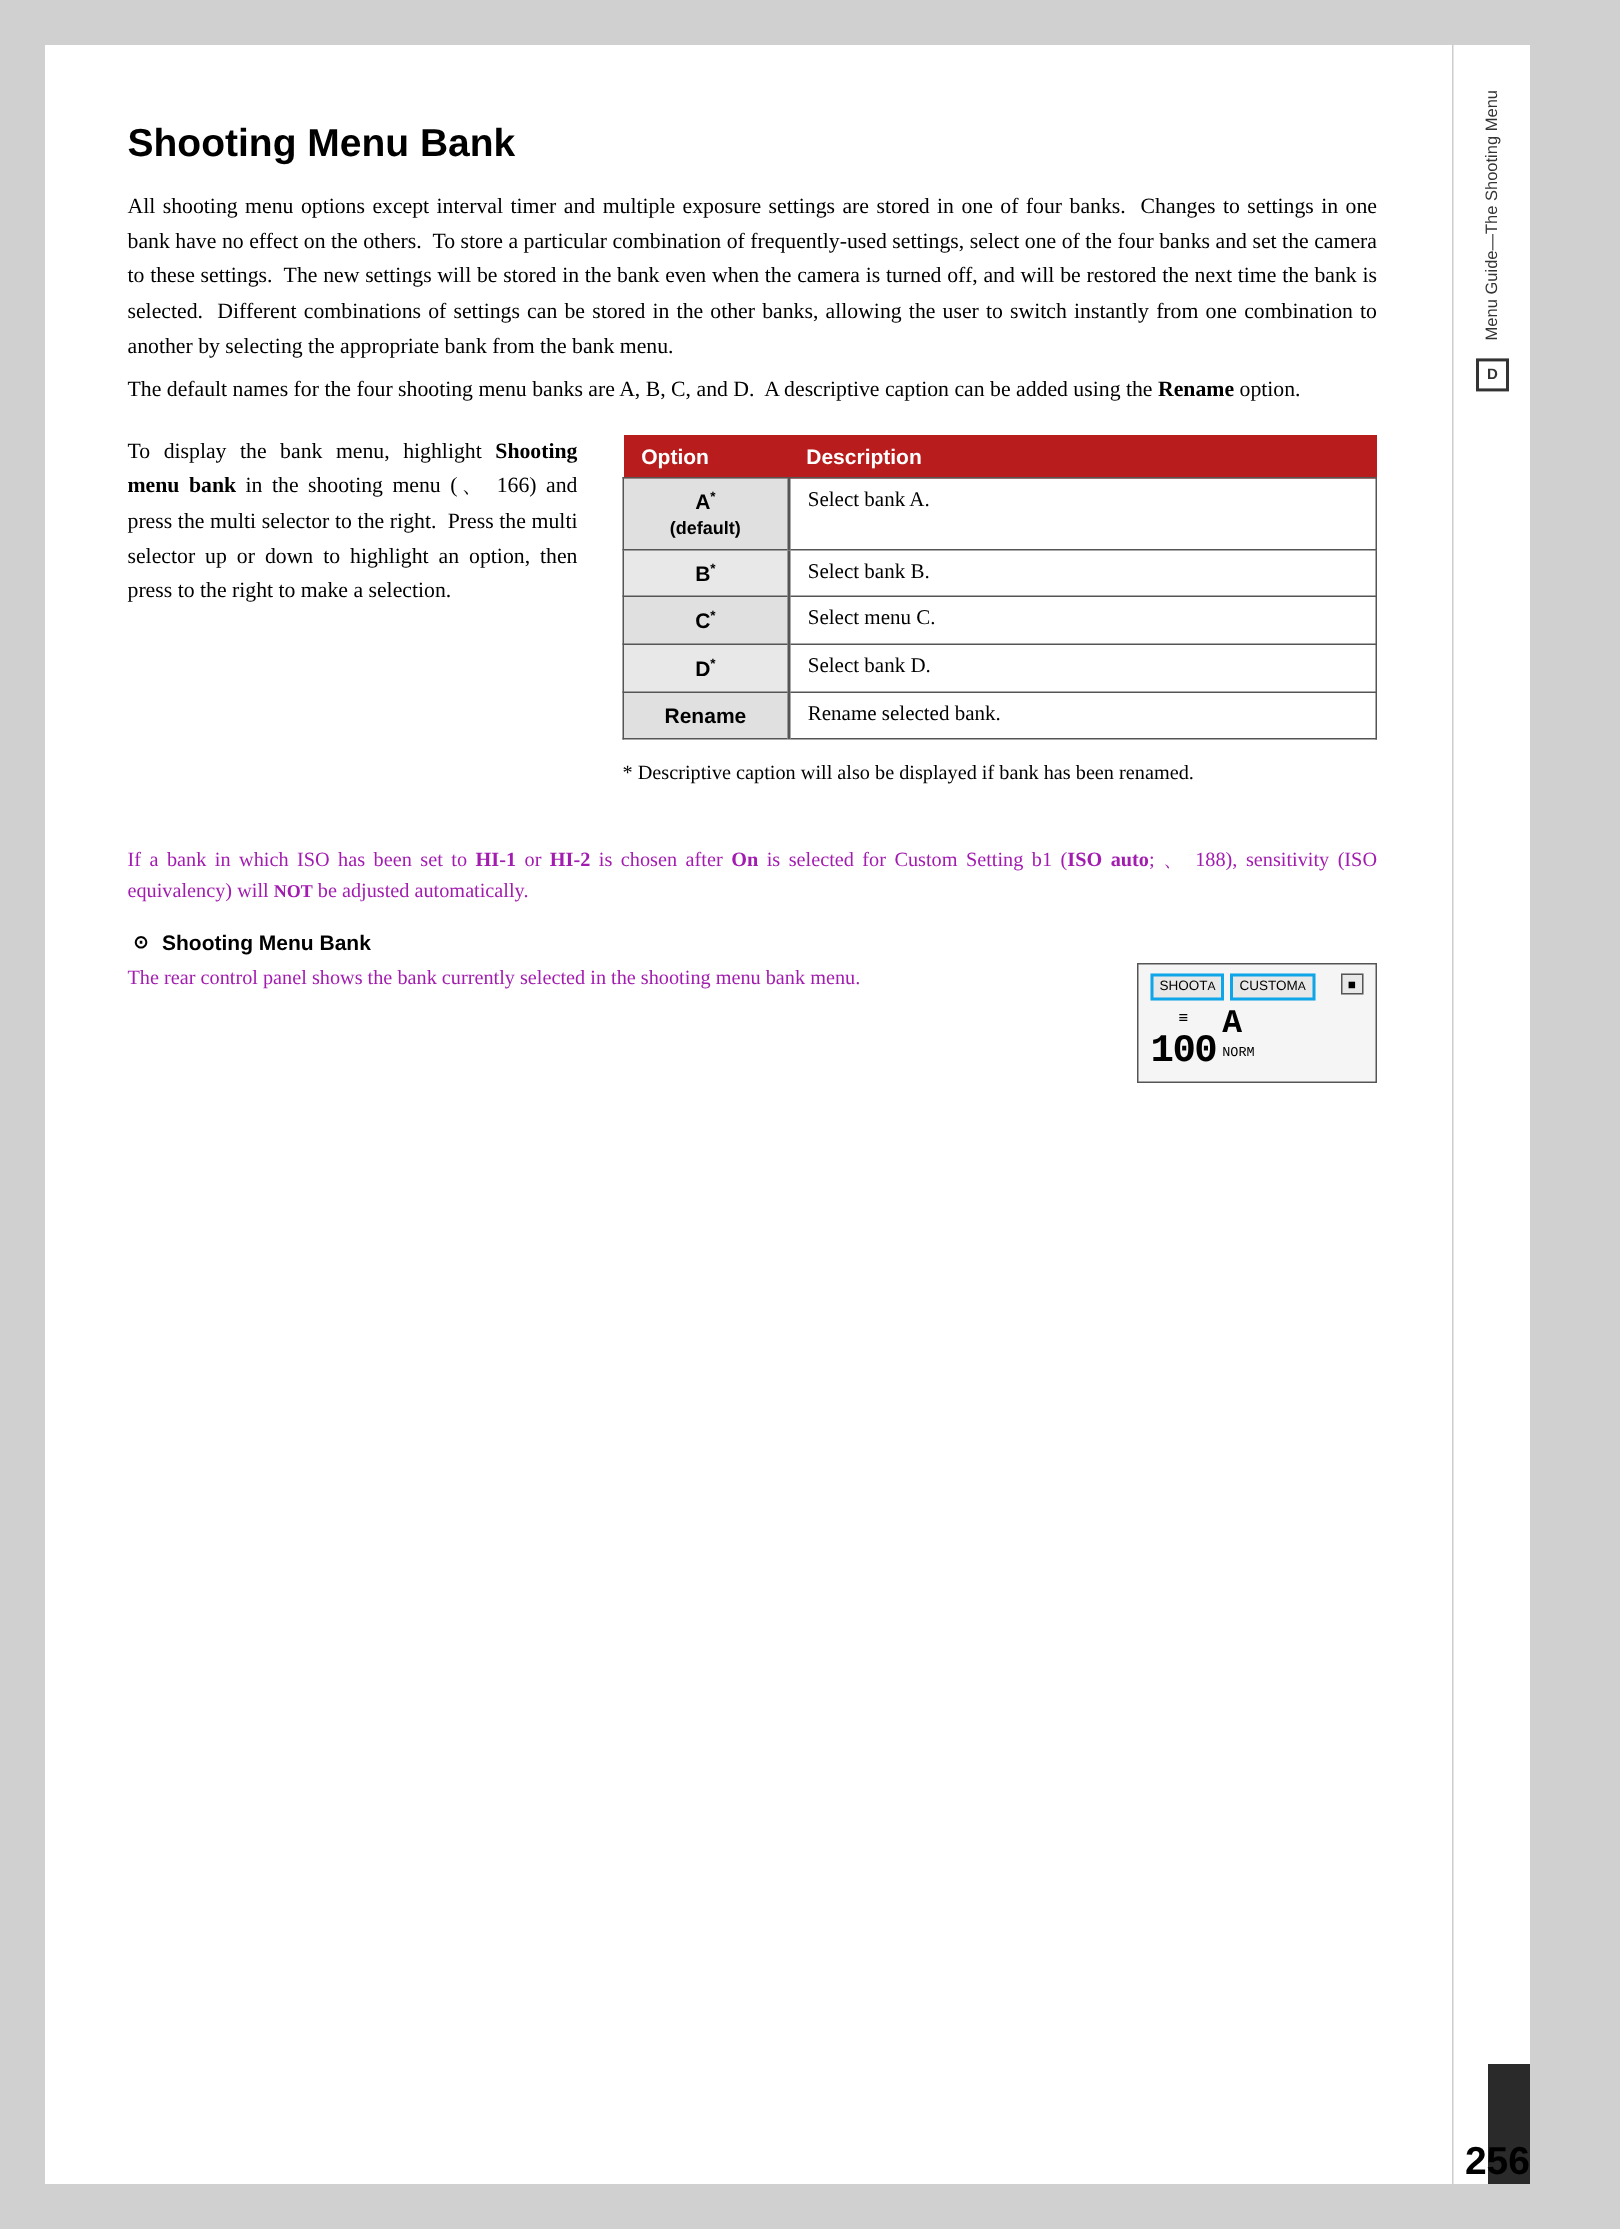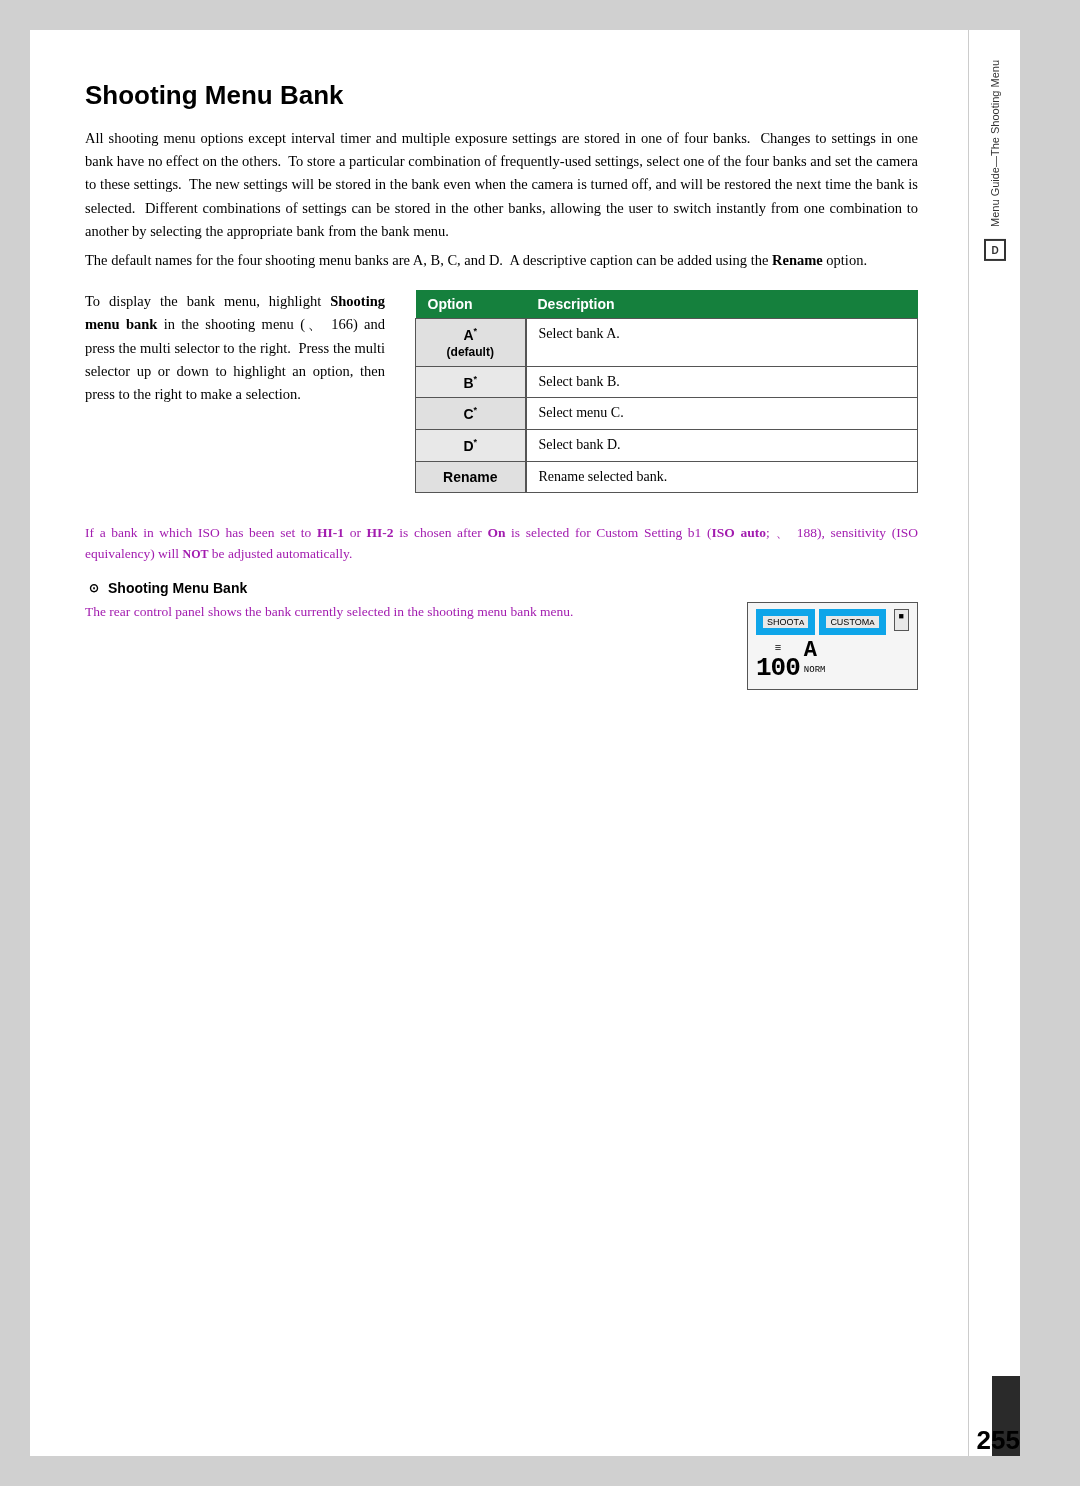--- a/index.html
+++ b/index.html
@@ -118,21 +118,21 @@
 
     
     .bank-table {
       width: 100%;
       border-collapse: collapse;
       margin-bottom: 12px;
       font-size: 14px;
     }
 
     .bank-table thead tr th {
-      background: #15803d;
+      background: #b91c1c;
       color: #ffffff;
       padding: 6px 12px;
       text-align: left;
       font-family: Arial, sans-serif;
       font-size: 14px;
     }
 
     .bank-table thead tr th:first-child {
       width: 110px;
     }
@@ -225,21 +225,21 @@
     }
 
     .lcd-top-row {
       display: flex;
       gap: 4px;
       margin-bottom: 3px;
       font-size: 10px;
     }
 
     .lcd-box {
-      border: 7px solid #0ea5e9;
+      border: 2px solid #0ea5e9;
       padding: 1px 4px;
       font-size: 9px;
       font-family: Arial, sans-serif;
       background: #e8e8e8;
     }
 
     .lcd-main-row {
       display: flex;
       align-items: flex-end;
       gap: 4px;
@@ -341,20 +341,21 @@
               <td><span class="bold-text">D</span><sup>*</sup></td>
               <td>Select bank D.</td>
             </tr>
             <tr>
               <td><span class="bold-text">Rename</span></td>
               <td>Rename selected bank.</td>
             </tr>
           </tbody>
         </table>
 
+        <p class="footnote-text">* Descriptive caption will also be displayed if bank has been renamed.</p>
       </div>
     </div>
 
     <div class="note-section">
       <p class="note-body">
         If a bank in which ISO has been set to <span class="bold-text">HI-1</span> or <span class="bold-text">HI-2</span> is chosen after <span class="bold-text">On</span> is selected for Custom Setting b1 (<span class="bold-text">ISO auto</span>; 、 188), sensitivity (ISO equivalency) will <span class="smallcaps bold-text">NOT</span> be adjusted automatically.
       </p>
     </div>
 
     <div class="note-section">
@@ -394,13 +395,13 @@
 
   <div class="right-sidebar">
     <div class="sidebar-tab">
       <div class="sidebar-icon-box">D</div>
       <span>Menu Guide—The Shooting Menu</span>
     </div>
     <div class="sidebar-dark-bar"></div>
   </div>
 </div>
 
-<div class="page-number">255</div>
+<div class="page-number">256</div>
 
 </body></html>

